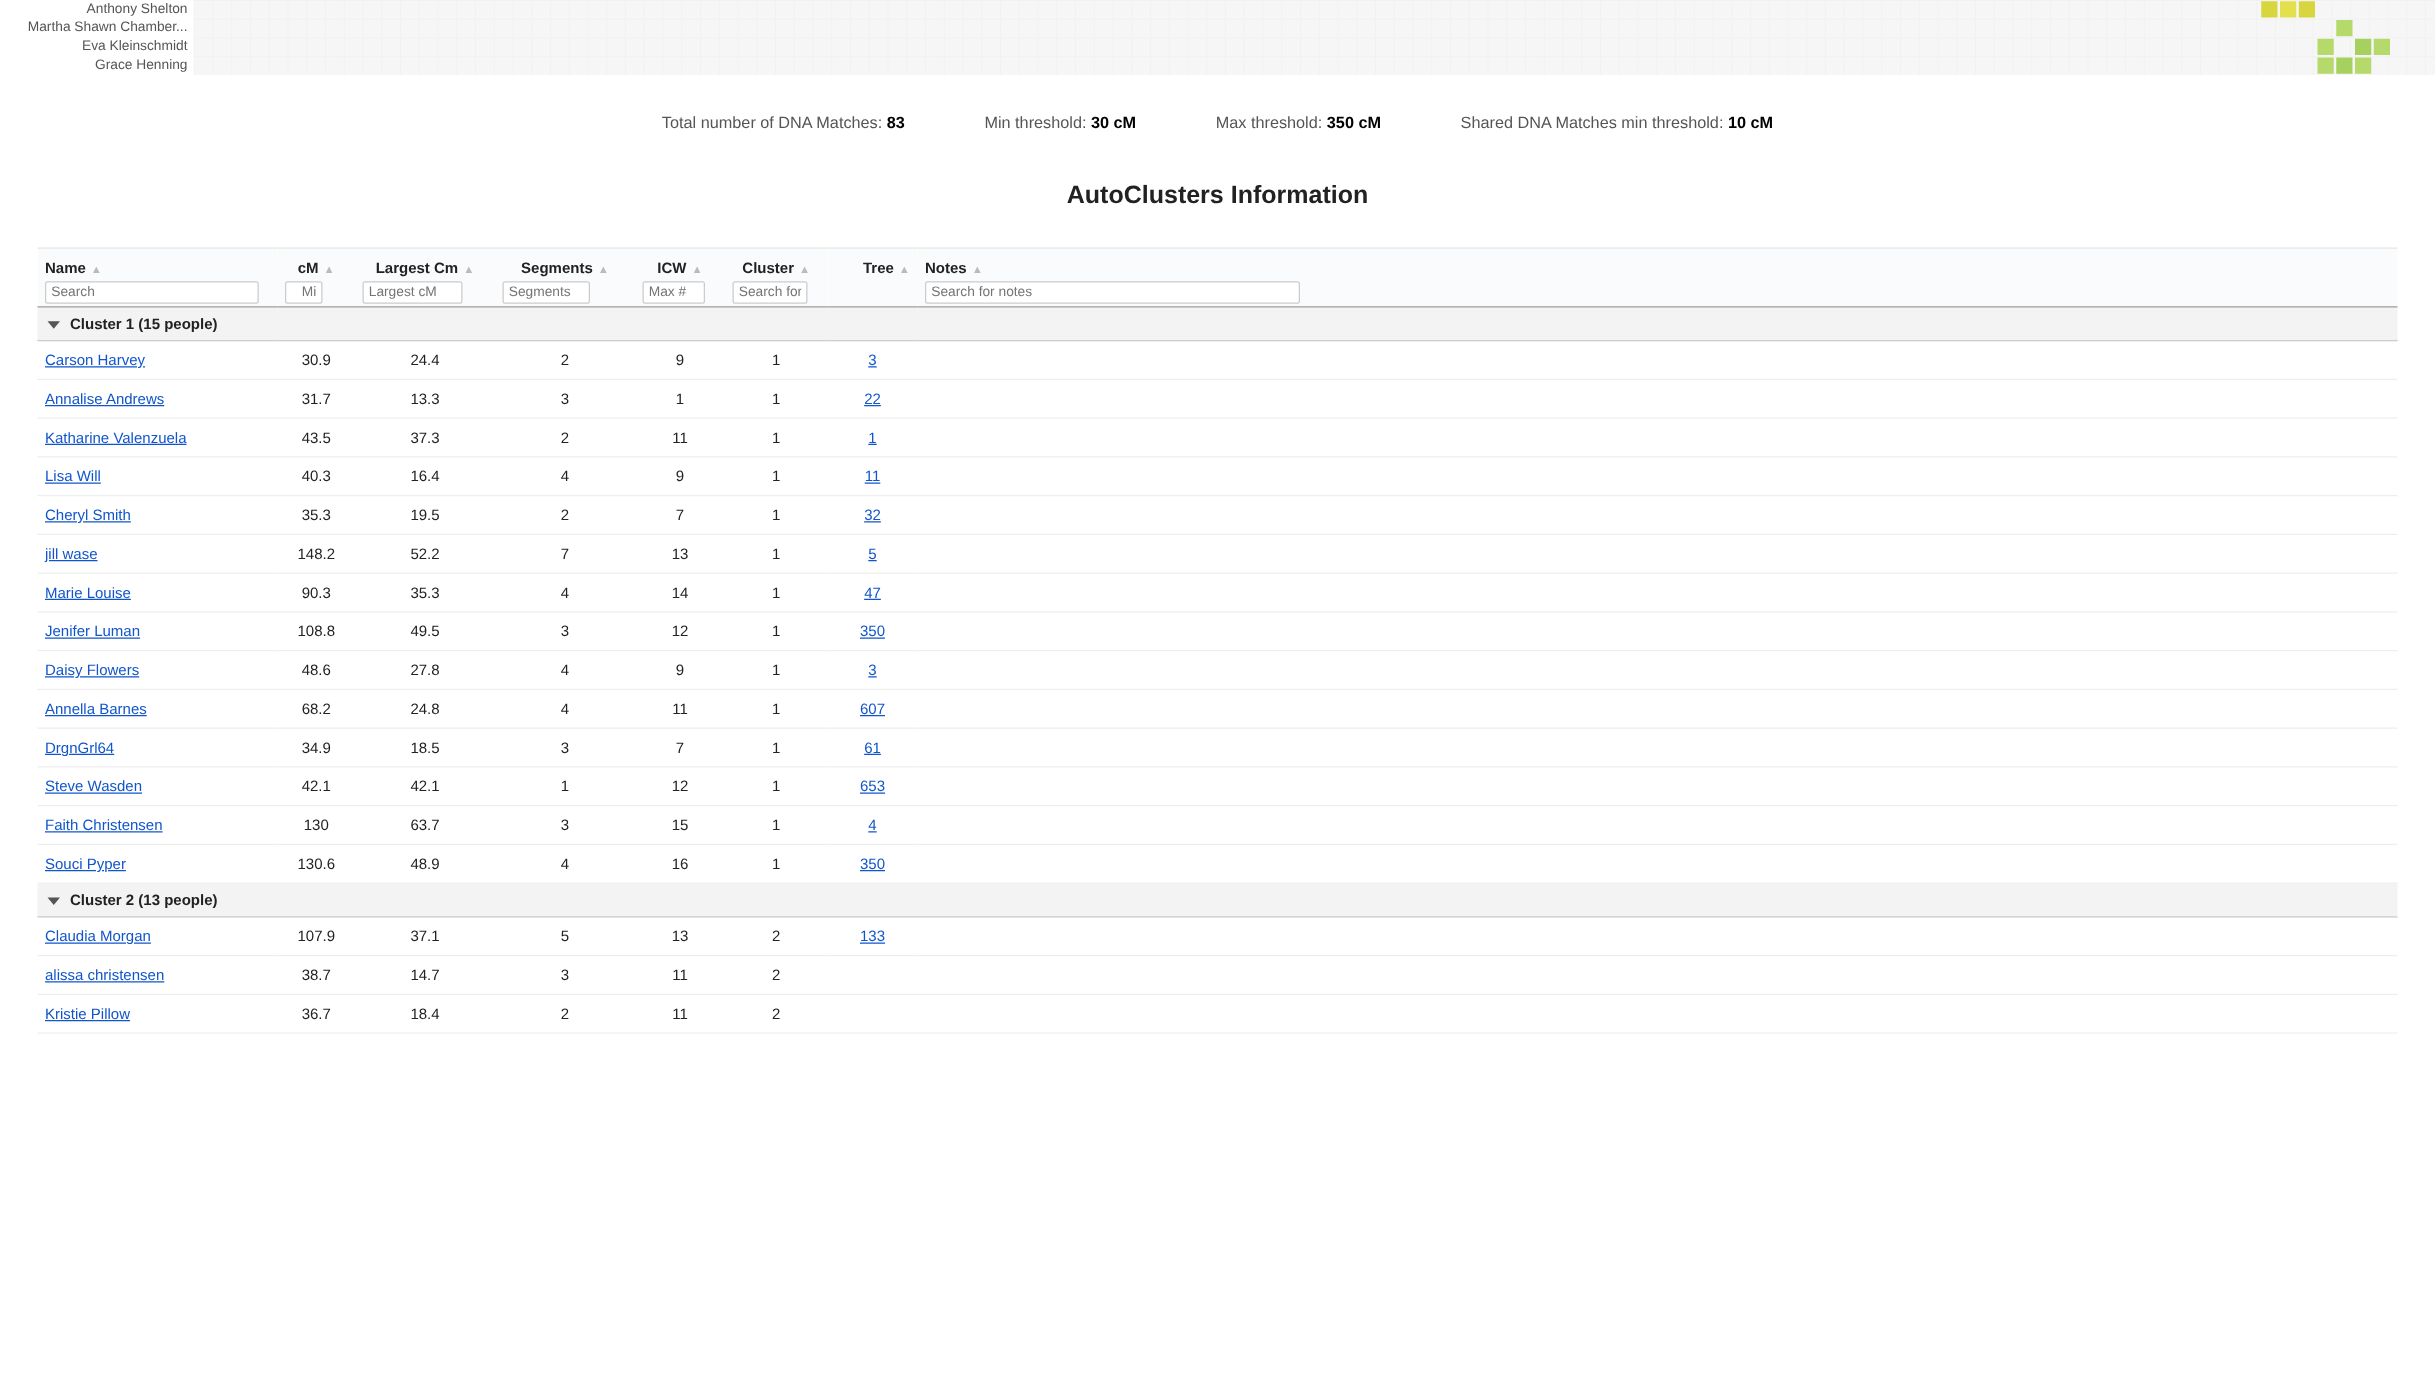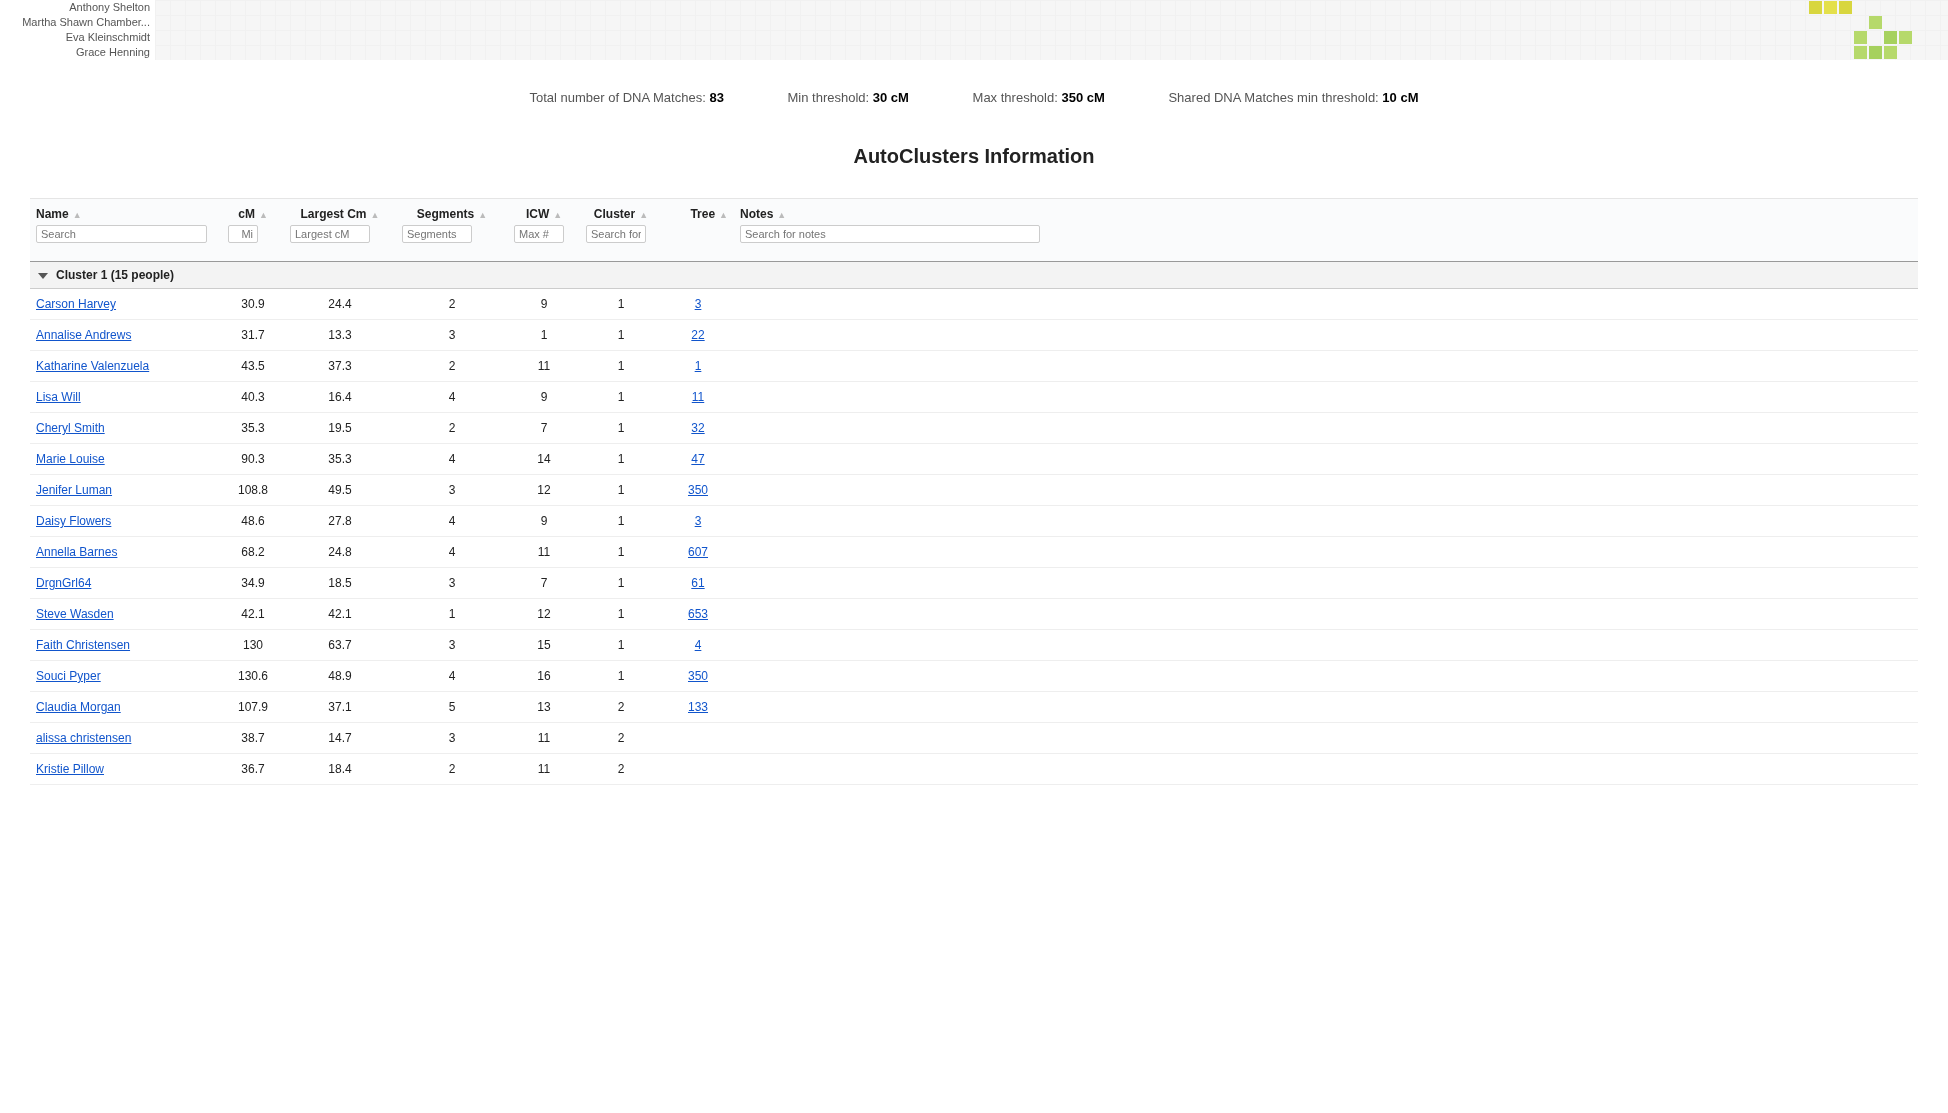--- a/index.html
+++ b/index.html
@@ -76,21 +76,21 @@
     border-collapse:collapse;
     font-size:12px;
   }
   thead {
     background:#fafbfc;
   }
   thead th {
     text-align:left;
     font-weight:600;
     font-size:12px;
-    padding:8px 6px 18px 6px;
+    padding:8px 6px 2px 6px;
     border-top:1px solid #e5e5e5;
     position:relative;
     vertical-align:top;
   }
   thead th .sort-arrow {
     font-size:9px;
     color:#bbb;
     margin-left:4px;
   }
   thead th input {
@@ -317,20 +317,30 @@
           <td class="name-cell"><a href="#">Cheryl Smith</a></td>
           <td class="center">35.3</td>
           <td class="center">19.5</td>
           <td class="center">2</td>
           <td class="center">7</td>
           <td class="center">1</td>
           <td class="center tree-cell"><a href="#">32</a></td>
           <td></td>
         </tr>
         <tr class="data-row">
+          <td class="name-cell"><a href="#">jill wase</a></td>
+          <td class="center">148.2</td>
+          <td class="center">52.2</td>
+          <td class="center">7</td>
+          <td class="center">13</td>
+          <td class="center">1</td>
+          <td class="center tree-cell"><a href="#">5</a></td>
+          <td></td>
+        </tr>
+        <tr class="data-row">
           <td class="name-cell"><a href="#">Marie Louise</a></td>
           <td class="center">90.3</td>
           <td class="center">35.3</td>
           <td class="center">4</td>
           <td class="center">14</td>
           <td class="center">1</td>
           <td class="center tree-cell"><a href="#">47</a></td>
           <td></td>
         </tr>
         <tr class="data-row">
@@ -396,20 +406,23 @@
         <tr class="data-row">
           <td class="name-cell"><a href="#">Souci Pyper</a></td>
           <td class="center">130.6</td>
           <td class="center">48.9</td>
           <td class="center">4</td>
           <td class="center">16</td>
           <td class="center">1</td>
           <td class="center tree-cell"><a href="#">350</a></td>
           <td></td>
         </tr>
+        <tr class="group-row">
+          <td colspan="8"><span class="toggle-arrow"></span><span>Cluster 2   </span><span>(13 people)</span></td>
+        </tr>
         <tr class="data-row">
           <td class="name-cell"><a href="#">Claudia Morgan</a></td>
           <td class="center">107.9</td>
           <td class="center">37.1</td>
           <td class="center">5</td>
           <td class="center">13</td>
           <td class="center">2</td>
           <td class="center tree-cell"><a href="#">133</a></td>
           <td></td>
         </tr>

